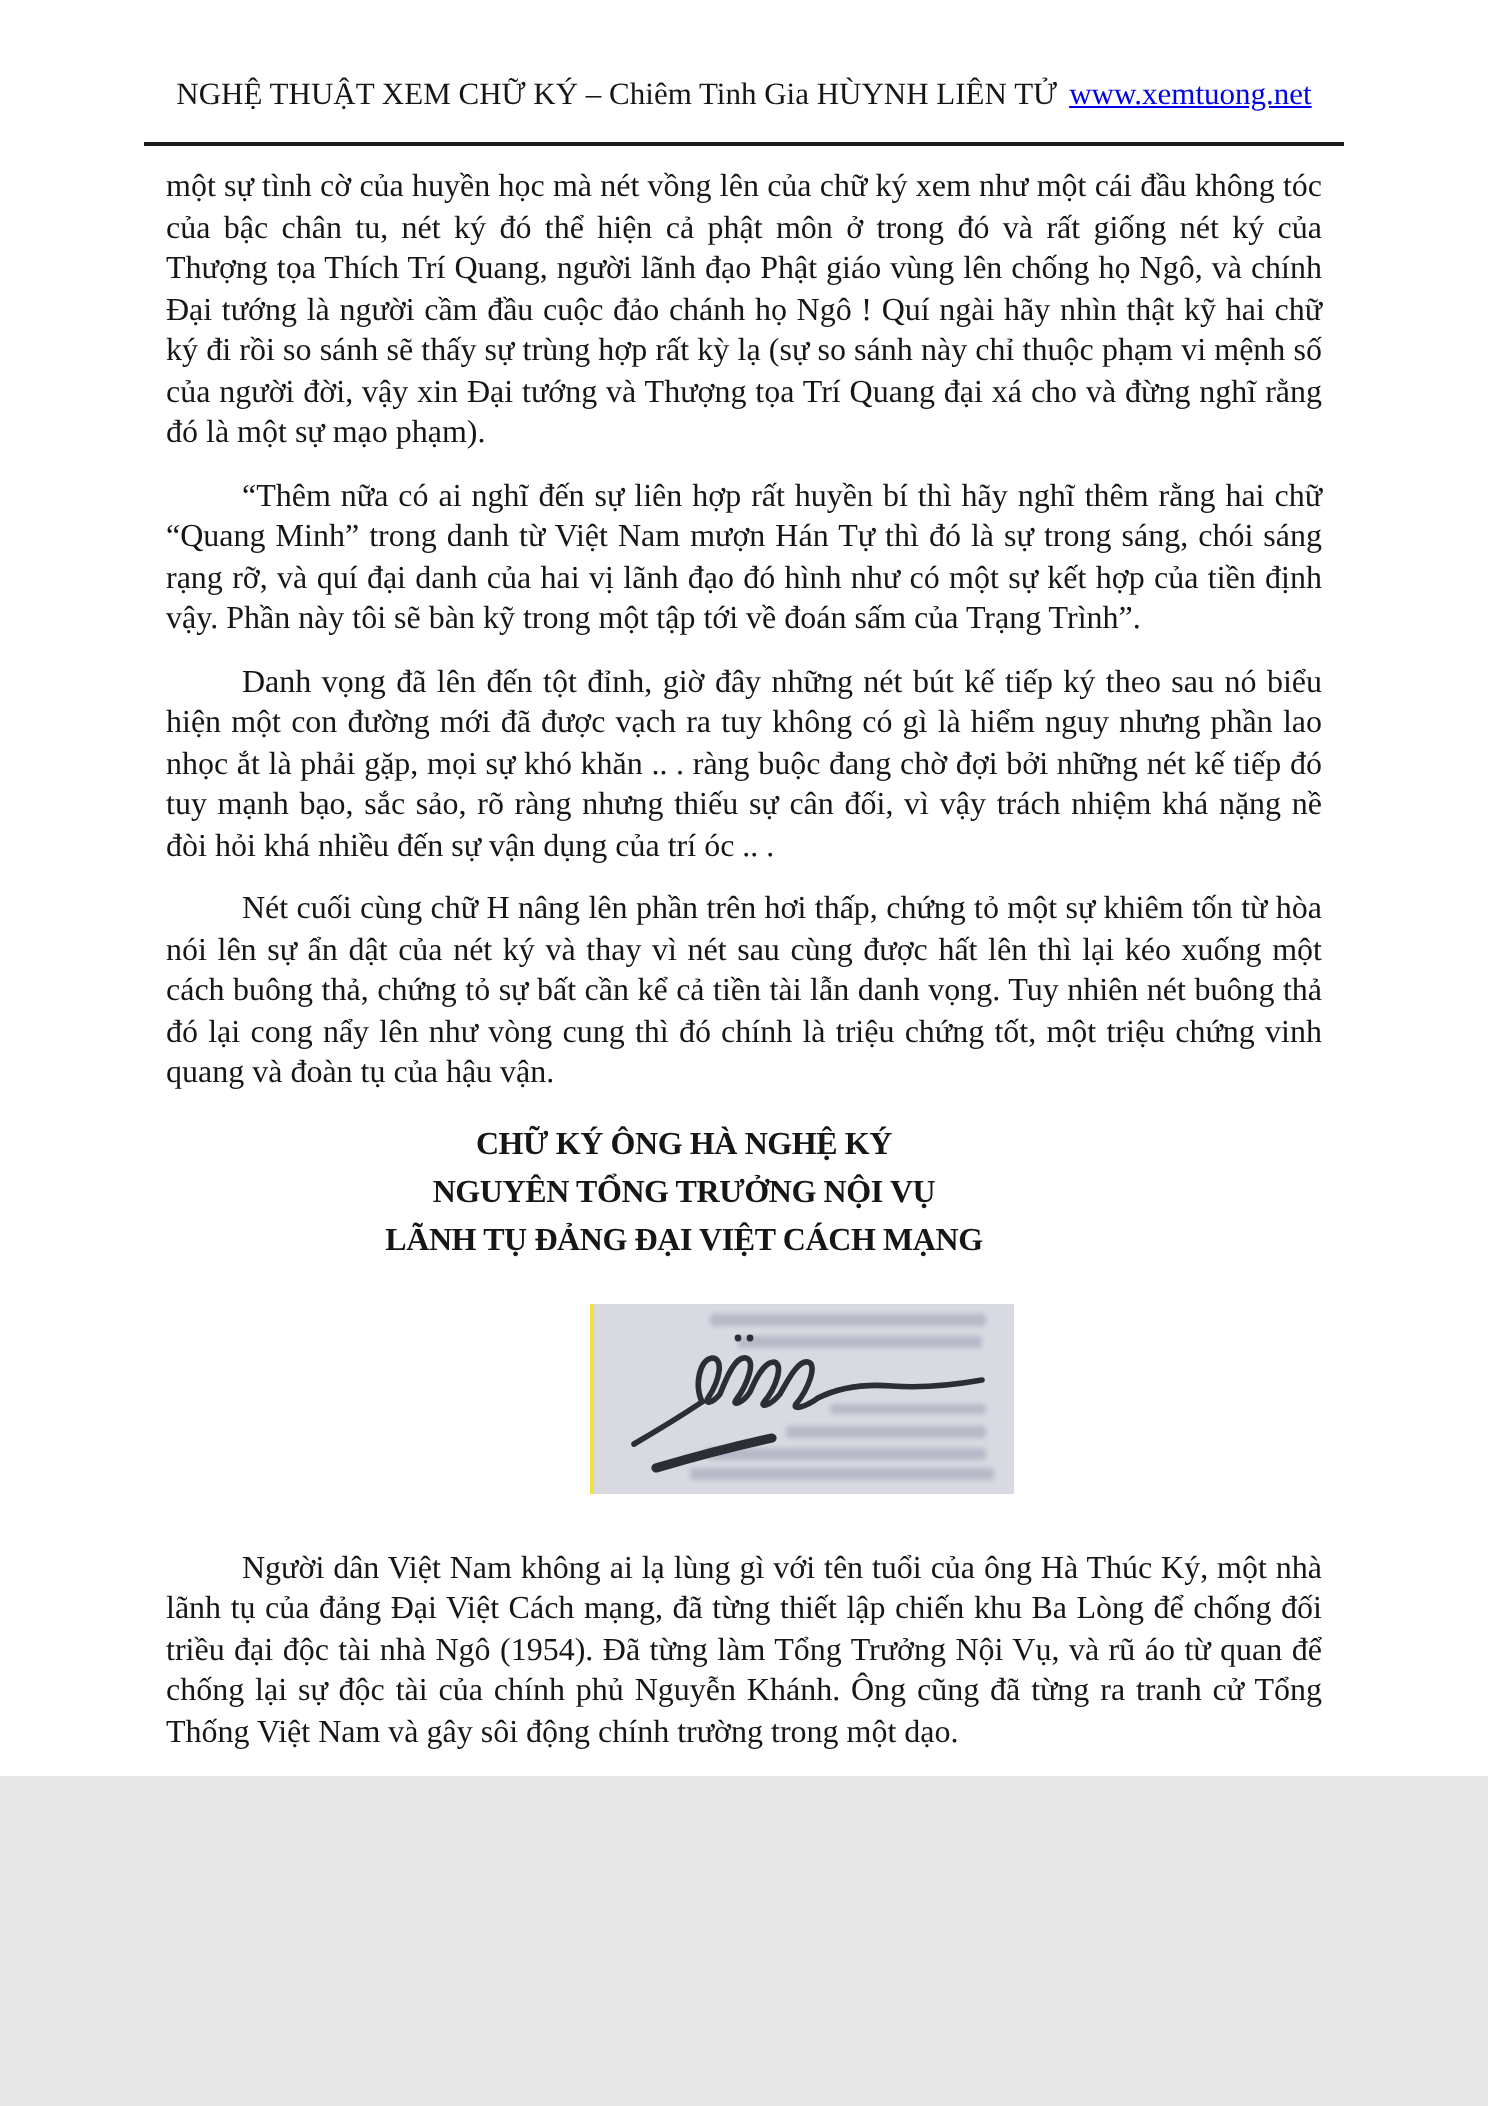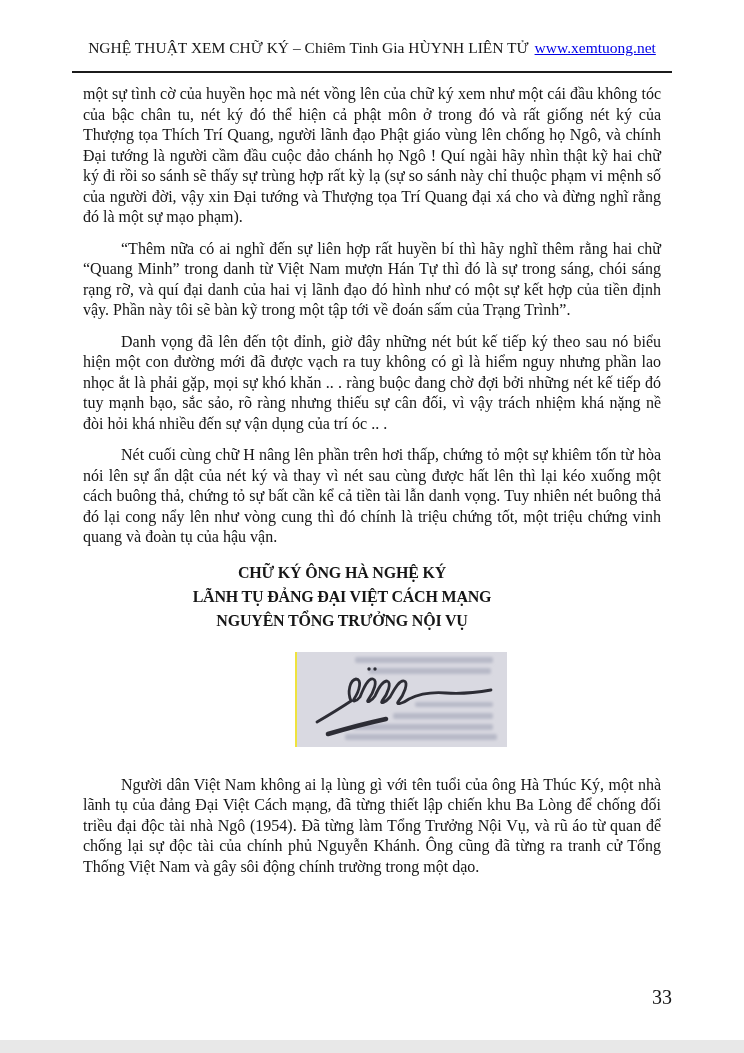--- a/index.html
+++ b/index.html
@@ -1,19 +1,19 @@
 <!DOCTYPE html>
 <html><head>
 <meta charset="utf-8">
 <style>
   html, body { margin: 0; padding: 0; background: #e8e8e8; }
   .page {
     position: relative;
     width: 744px;
-    height: 1040px;
+    height: 888px;
     margin: 0 auto;
     box-sizing: border-box;
     padding: 38px 72px 0 72px;
     background: #ffffff;
     font-family: "Liberation Serif", "DejaVu Serif", serif;
     color: #161616;
     overflow: hidden;
   }
   .header {
     text-align: center;
@@ -77,22 +77,22 @@
 
   <div>
     <p>một sự tình cờ của huyền học mà nét vồng lên của chữ ký xem như một cái đầu không tóc của bậc chân tu, nét ký đó thể hiện cả phật môn ở trong đó và rất giống nét ký của Thượng tọa Thích Trí Quang, người lãnh đạo Phật giáo vùng lên chống họ Ngô, và chính Đại tướng là người cầm đầu cuộc đảo chánh họ Ngô ! Quí ngài hãy nhìn thật kỹ hai chữ ký đi rồi so sánh sẽ thấy sự trùng hợp rất kỳ lạ (sự so sánh này chỉ thuộc phạm vi mệnh số của người đời, vậy xin Đại tướng và Thượng tọa Trí Quang đại xá cho và đừng nghĩ rằng đó là một sự mạo phạm).</p>
     <p class="indent">“Thêm nữa có ai nghĩ đến sự liên hợp rất huyền bí thì hãy nghĩ thêm rằng hai chữ “Quang Minh” trong danh từ Việt Nam mượn Hán Tự thì đó là sự trong sáng, chói sáng rạng rỡ, và quí đại danh của hai vị lãnh đạo đó hình như có một sự kết hợp của tiền định vậy. Phần này tôi sẽ bàn kỹ trong một tập tới về đoán sấm của Trạng Trình”.</p>
     <p class="indent">Danh vọng đã lên đến tột đỉnh, giờ đây những nét bút kế tiếp ký theo sau nó biểu hiện một con đường mới đã được vạch ra tuy không có gì là hiểm nguy nhưng phần lao nhọc ắt là phải gặp, mọi sự khó khăn .. . ràng buộc đang chờ đợi bởi những nét kế tiếp đó tuy mạnh bạo, sắc sảo, rõ ràng nhưng thiếu sự cân đối, vì vậy trách nhiệm khá nặng nề đòi hỏi khá nhiều đến sự vận dụng của trí óc .. .</p>
     <p class="indent">Nét cuối cùng chữ H nâng lên phần trên hơi thấp, chứng tỏ một sự khiêm tốn từ hòa nói lên sự ẩn dật của nét ký và thay vì nét sau cùng được hất lên thì lại kéo xuống một cách buông thả, chứng tỏ sự bất cần kể cả tiền tài lẫn danh vọng. Tuy nhiên nét buông thả đó lại cong nẩy lên như vòng cung thì đó chính là triệu chứng tốt, một triệu chứng vinh quang và đoàn tụ của hậu vận.</p>
   </div>
 
   <div class="section-heading">
     <div>CHỮ KÝ ÔNG HÀ NGHỆ KÝ</div>
+    <div>NGUYÊN TỔNG TRƯỞNG NỘI VỤ</div>
     <div>LÃNH TỤ ĐẢNG ĐẠI VIỆT CÁCH MẠNG</div>
-    <div>NGUYÊN TỔNG TRƯỞNG NỘI VỤ</div>
   </div>
 
   <div class="figure">
     <svg viewBox="0 0 210 95" preserveAspectRatio="none">
       <defs>
         <filter id="gblur" x="-20%" y="-60%" width="140%" height="220%">
           <feGaussianBlur stdDeviation="1.4"></feGaussianBlur>
         </filter>
       </defs>
       <g fill="#b7b9c7" filter="url(#gblur)">

